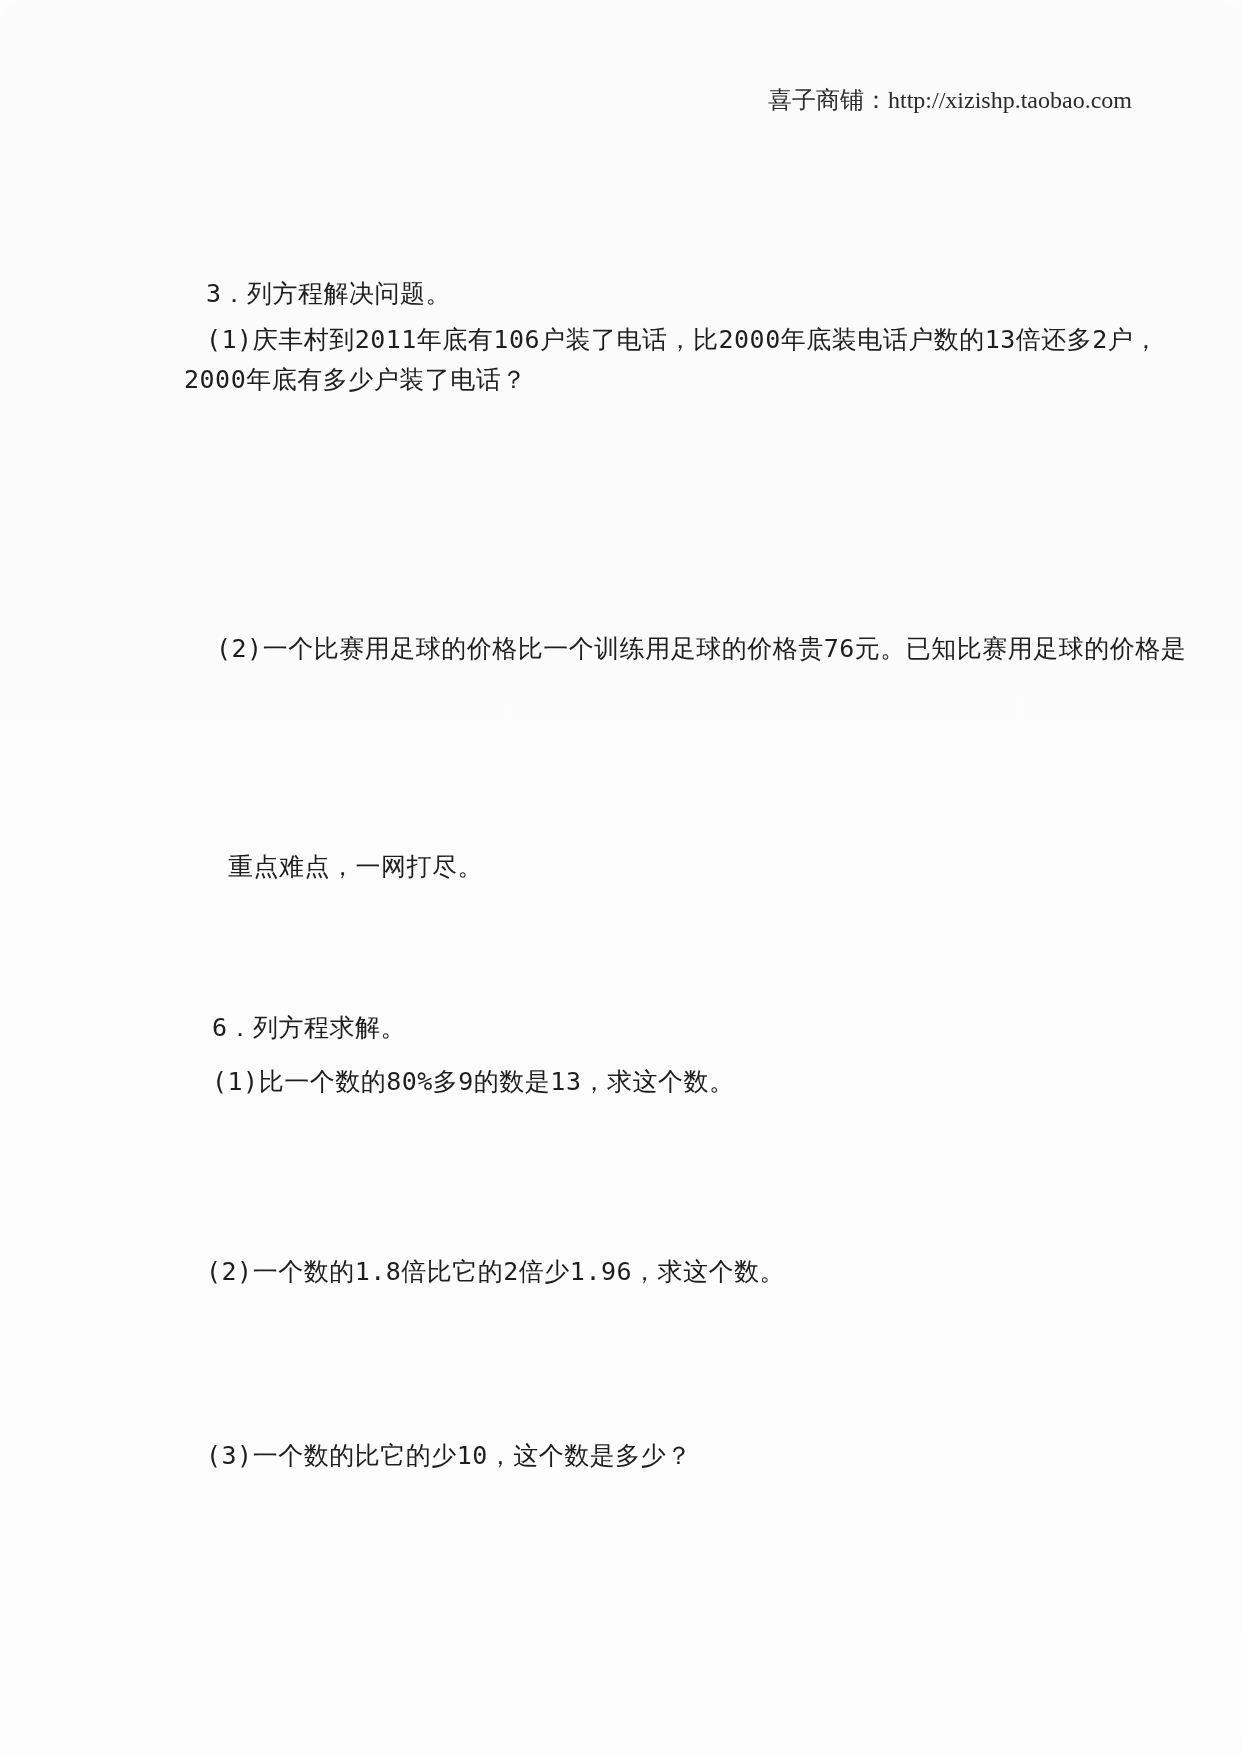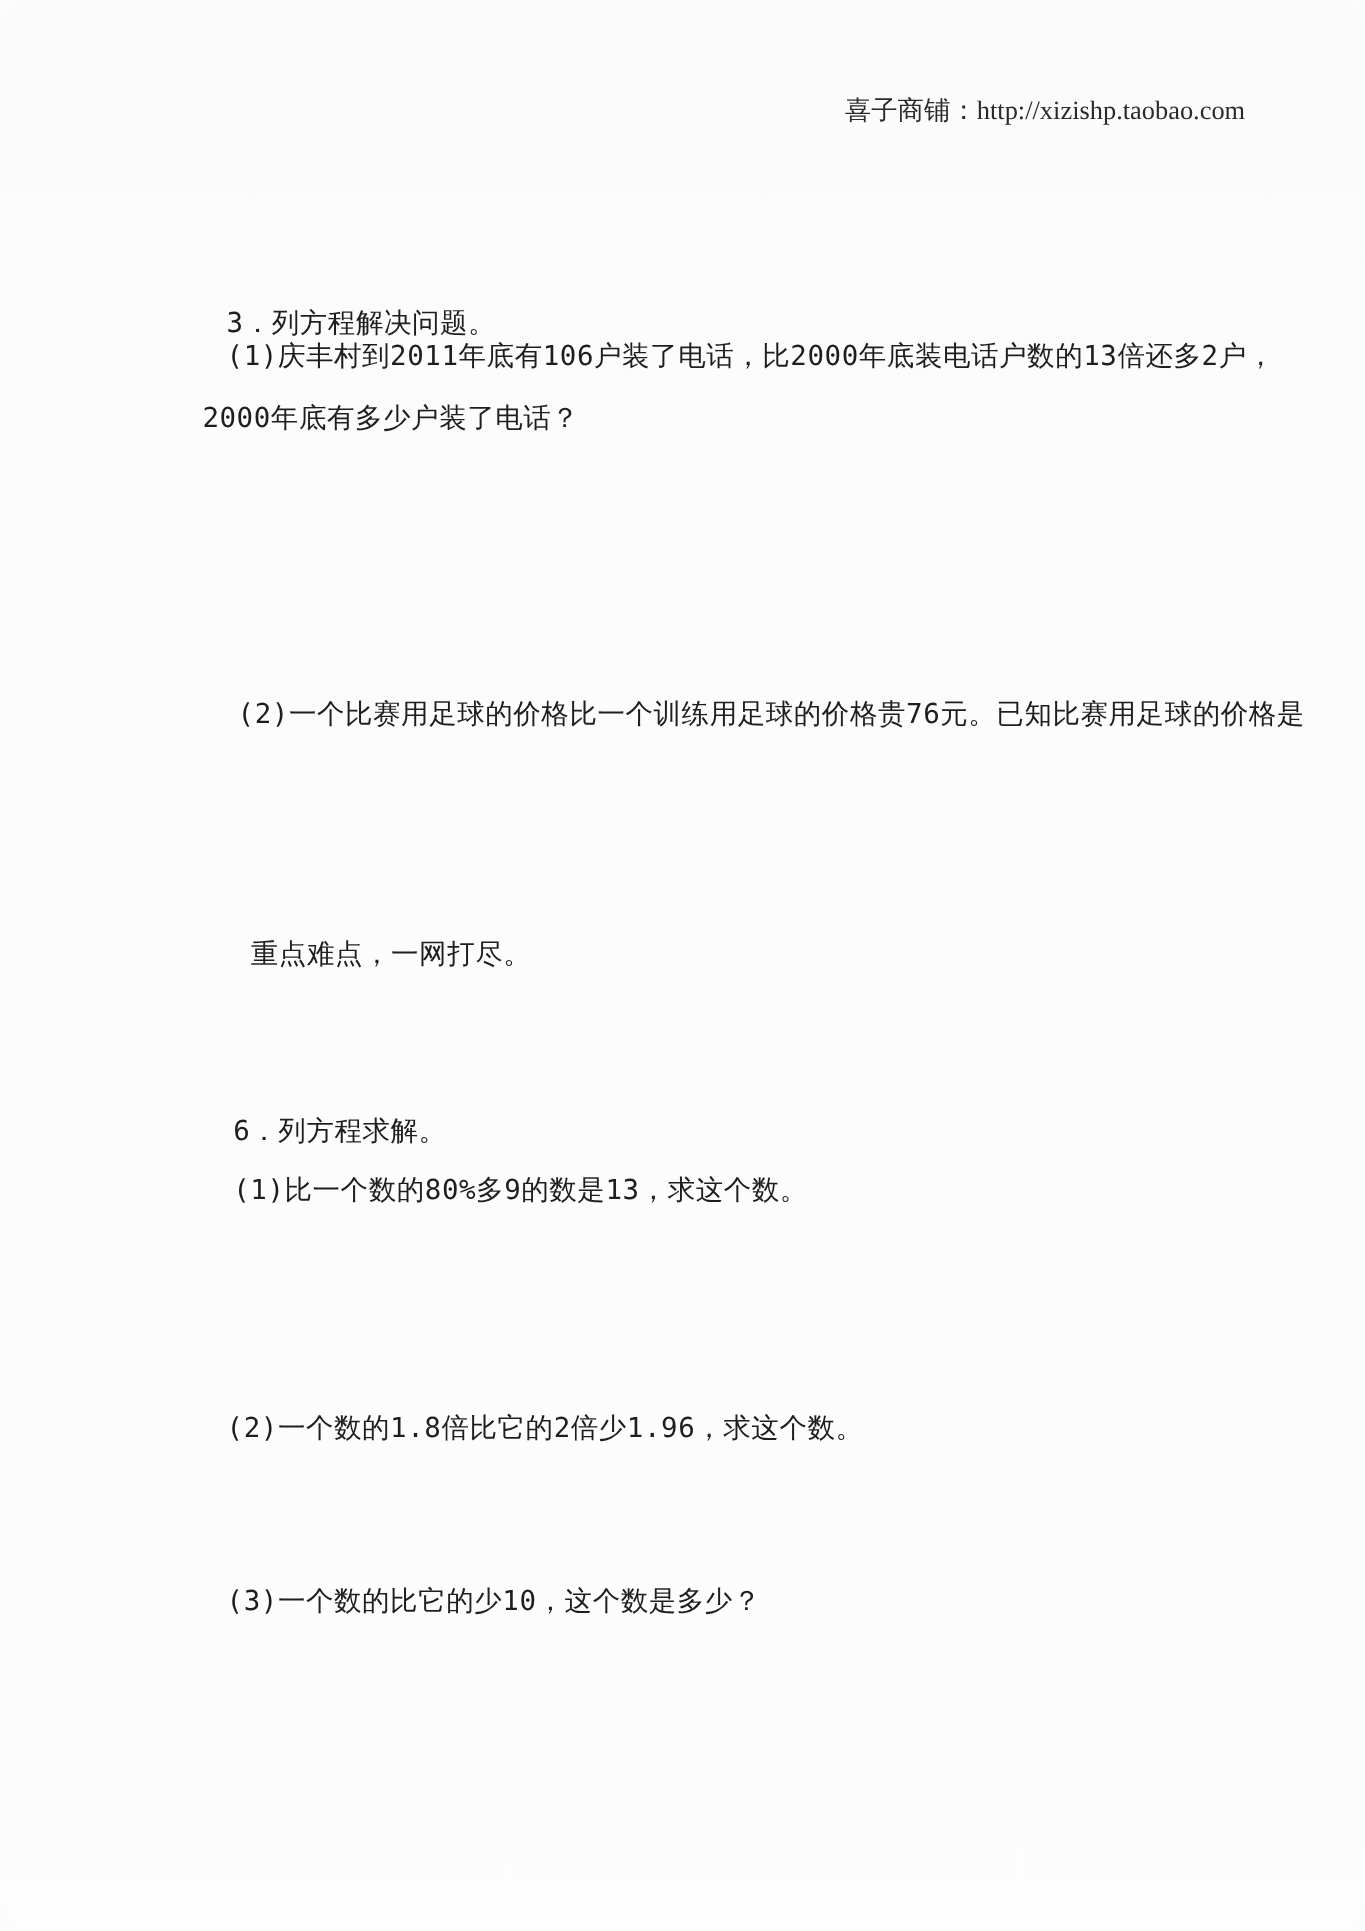--- a/index.html
+++ b/index.html
@@ -41,30 +41,30 @@
 </style>
 </head>
 <body>
 
 <div class="page">
 
   <div class="header-line">喜子商铺：http://xizishp.taobao.com</div>
 
   <div class="line" style="top: 250px; left: 206px; margin-top: 28px;">3．列方程解决问题。</div>
 
-  <div class="line" style="top: 308px; left: 206px;">(1)庆丰村到2011年底有106户装了电话，比2000年底装电话户数的13倍还多2户，</div>
+  <div class="line" style="top: 324px; left: 206px;">(1)庆丰村到2011年底有106户装了电话，比2000年底装电话户数的13倍还多2户，</div>
 
   <div class="line" style="top: 364px; left: 184px;">2000年底有多少户装了电话？</div>
 
   <div class="line" style="top: 633px; left: 204px; margin-left: 12px;">(2)一个比赛用足球的价格比一个训练用足球的价格贵76元。已知比赛用足球的价格是</div>
 
 
   <div class="line" style="top: 851px; left: 228px;">重点难点，一网打尽。</div>
 
   <div class="line" style="top: 1012px; left: 212px;">6．列方程求解。</div>
 
   <div class="line" style="top: 1066px; left: 212px; text-align: right;">(1)比一个数的80%多9的数是13，求这个数。</div>
 
-  <div class="line" style="top: 1282px; left: 206px;">(2)一个数的1.8倍比它的2倍少1.96，求这个数。</div>
+  <div class="line" style="top: 1256px; left: 206px;">(2)一个数的1.8倍比它的2倍少1.96，求这个数。</div>
 
   <div class="line" style="top: 1440px; left: 206px;">(3)一个数的比它的少10，这个数是多少？</div>
 
 </div>
 
 </body></html>

